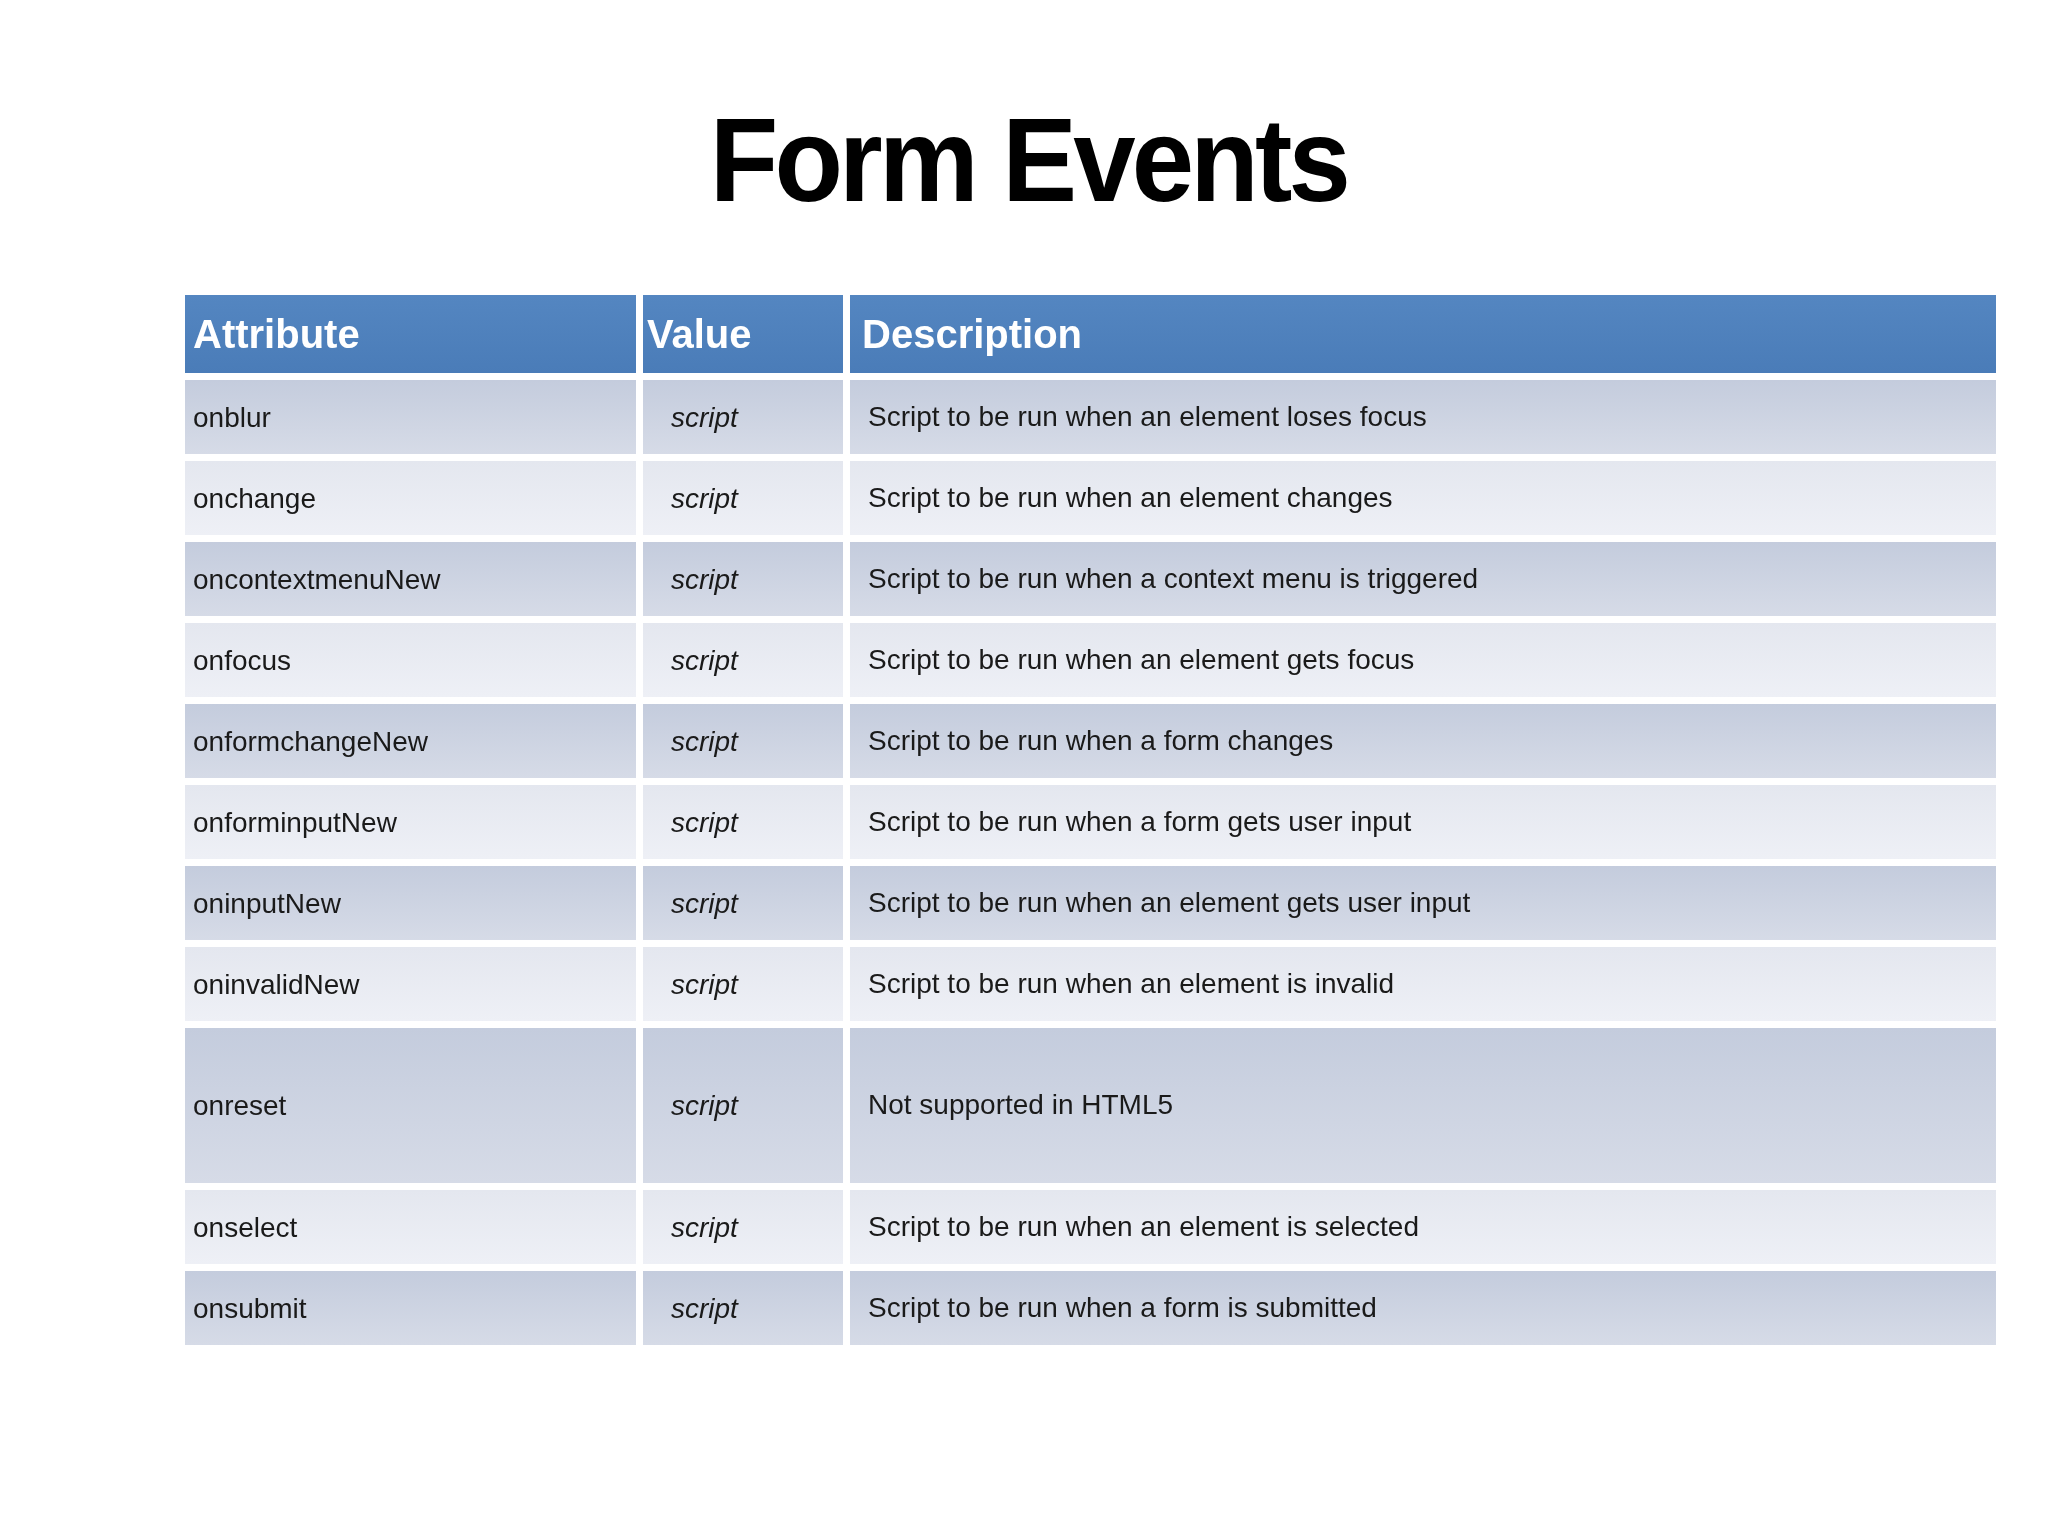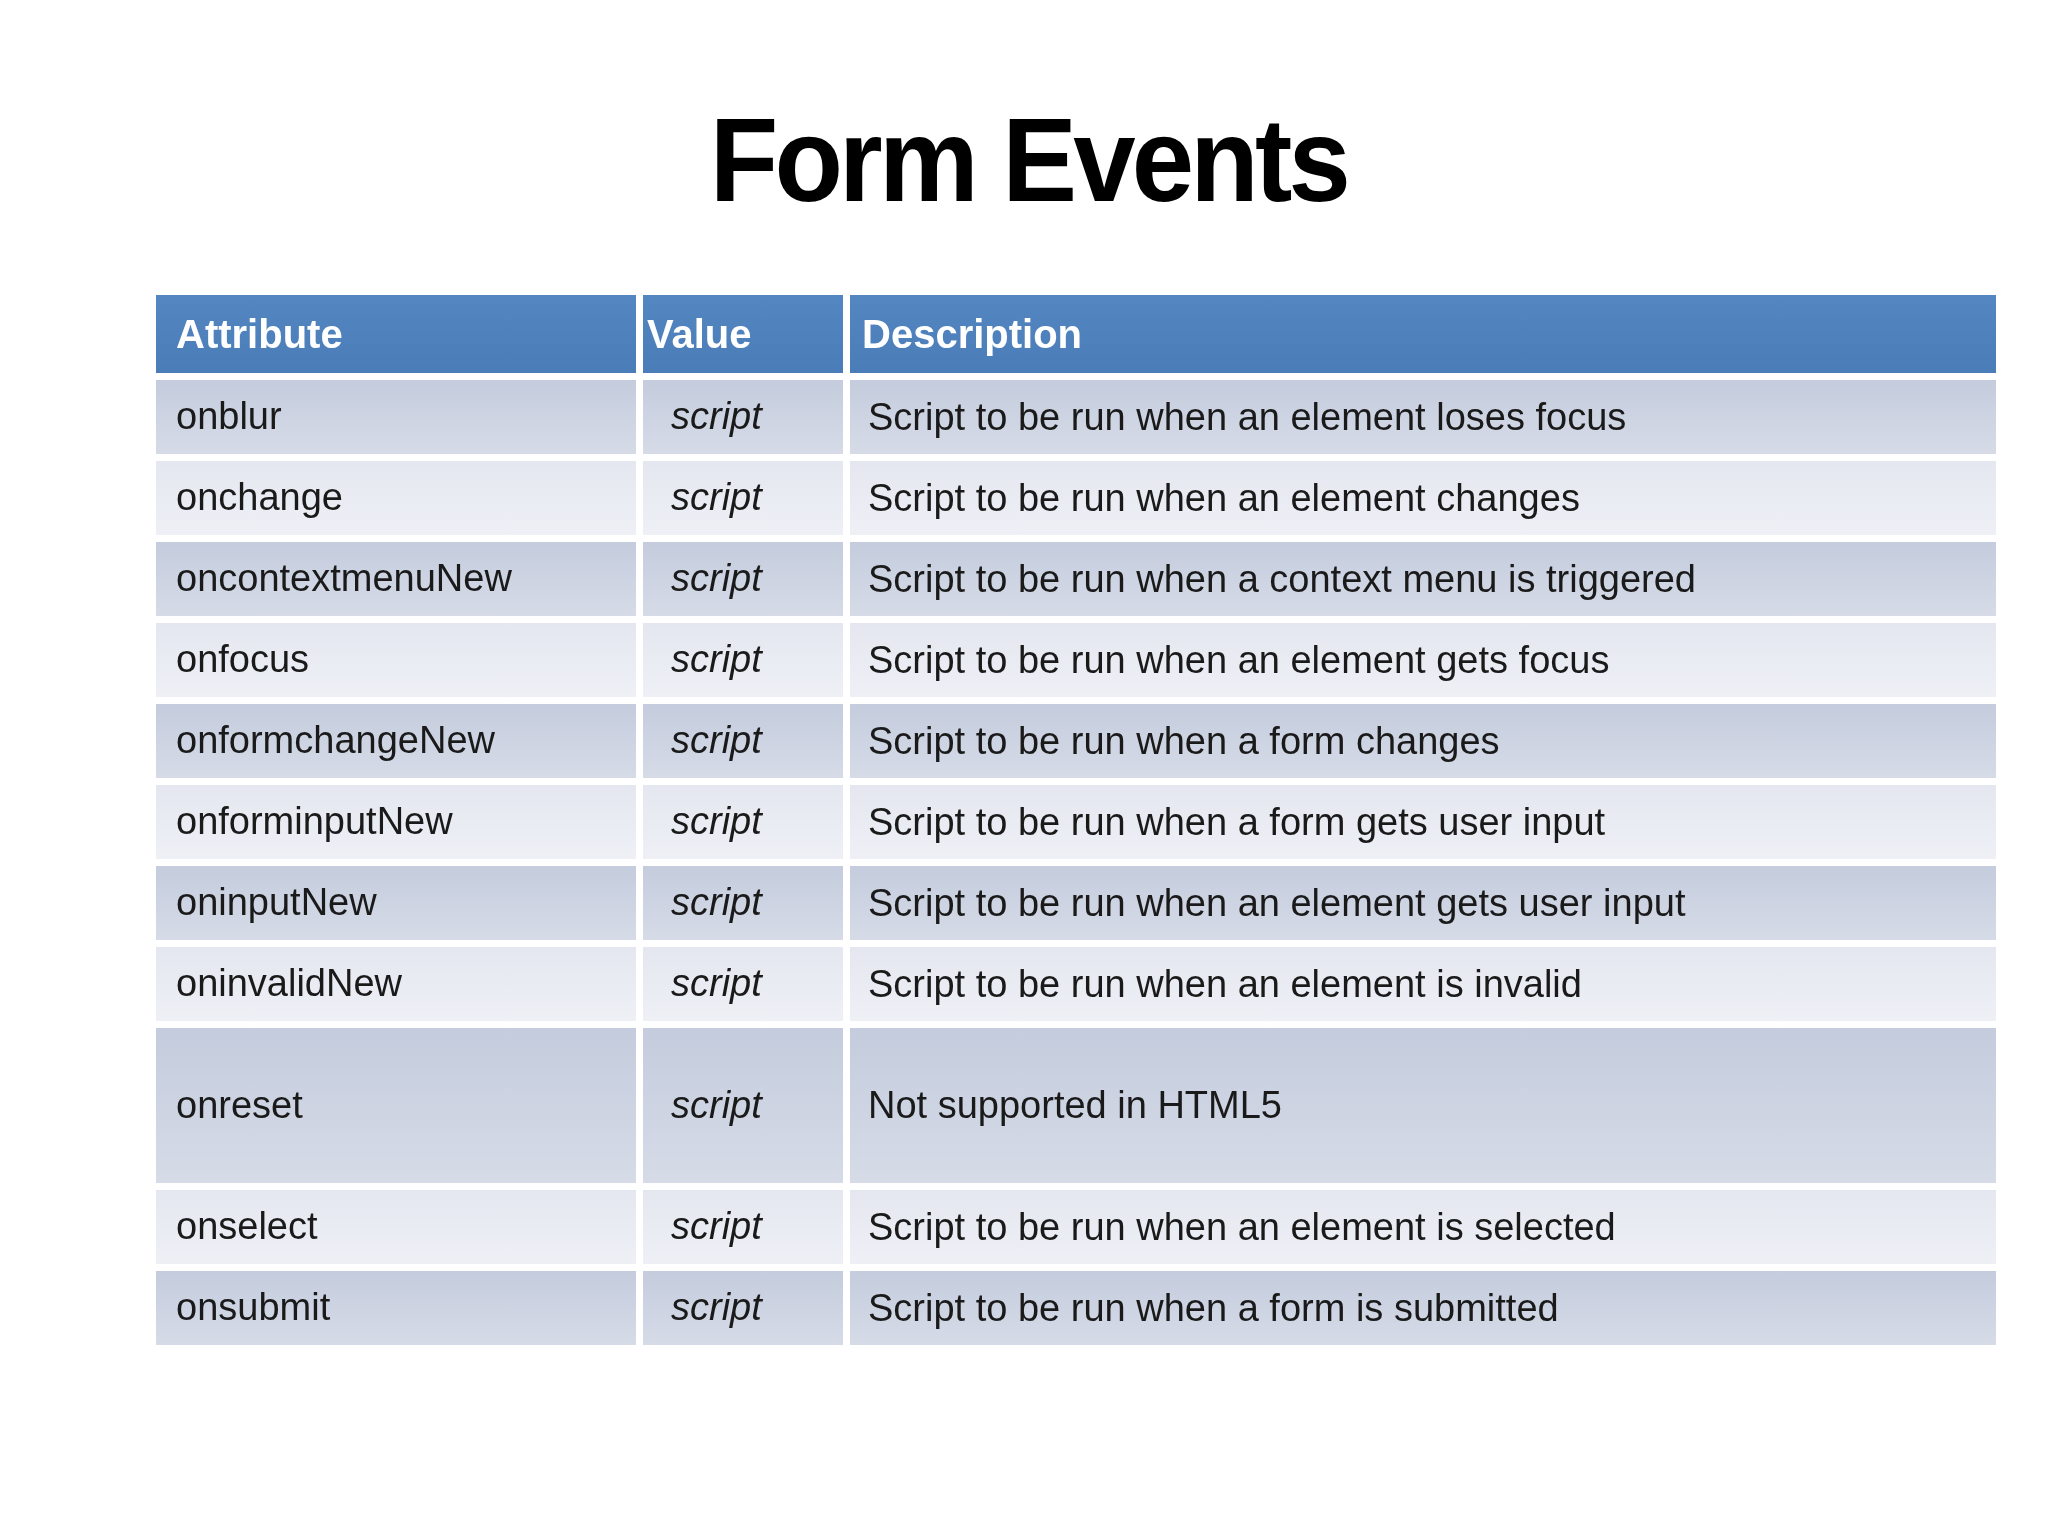--- a/index.html
+++ b/index.html
@@ -47,35 +47,35 @@
     grid-template-columns: 480px 200px 1146px;
     grid-template-rows: 78px 74px 74px 74px 74px 74px 74px 74px 74px 155px 74px 74px;
     column-gap: 7px;
     row-gap: 7px;
   }
   .trow { display: contents; }
 
   .cell {
     display: flex;
     align-items: center;
-    font-size: 38px;
+    font-size: 28px;
     line-height: 1.25;
     overflow: hidden;
     white-space: nowrap;
   }
   .head {
     background: linear-gradient(180deg, #5486c1 0%, #4a7cb8 100%);
     color: var(--header_text);
     font-weight: bold;
     font-size: 40px;
   }
   .dark  { background: linear-gradient(180deg, var(--row_dark_top) 0%, var(--row_dark_bottom) 100%); }
   .light { background: linear-gradient(180deg, var(--row_light_top) 0%, var(--row_light_bottom) 100%); }
 
-  .attr { padding-left: 20px; }
+  .attr { padding-left: 8px; margin-left: 29px; }
   .val  { padding-left: 28px; font-style: italic; }
   .desc {
     padding-left: 18px;
     flex-direction: column;
     align-items: flex-start;
     justify-content: center;
   }
   .desc span { display: block; line-height: 1.6; }
 </style>
 </head>

